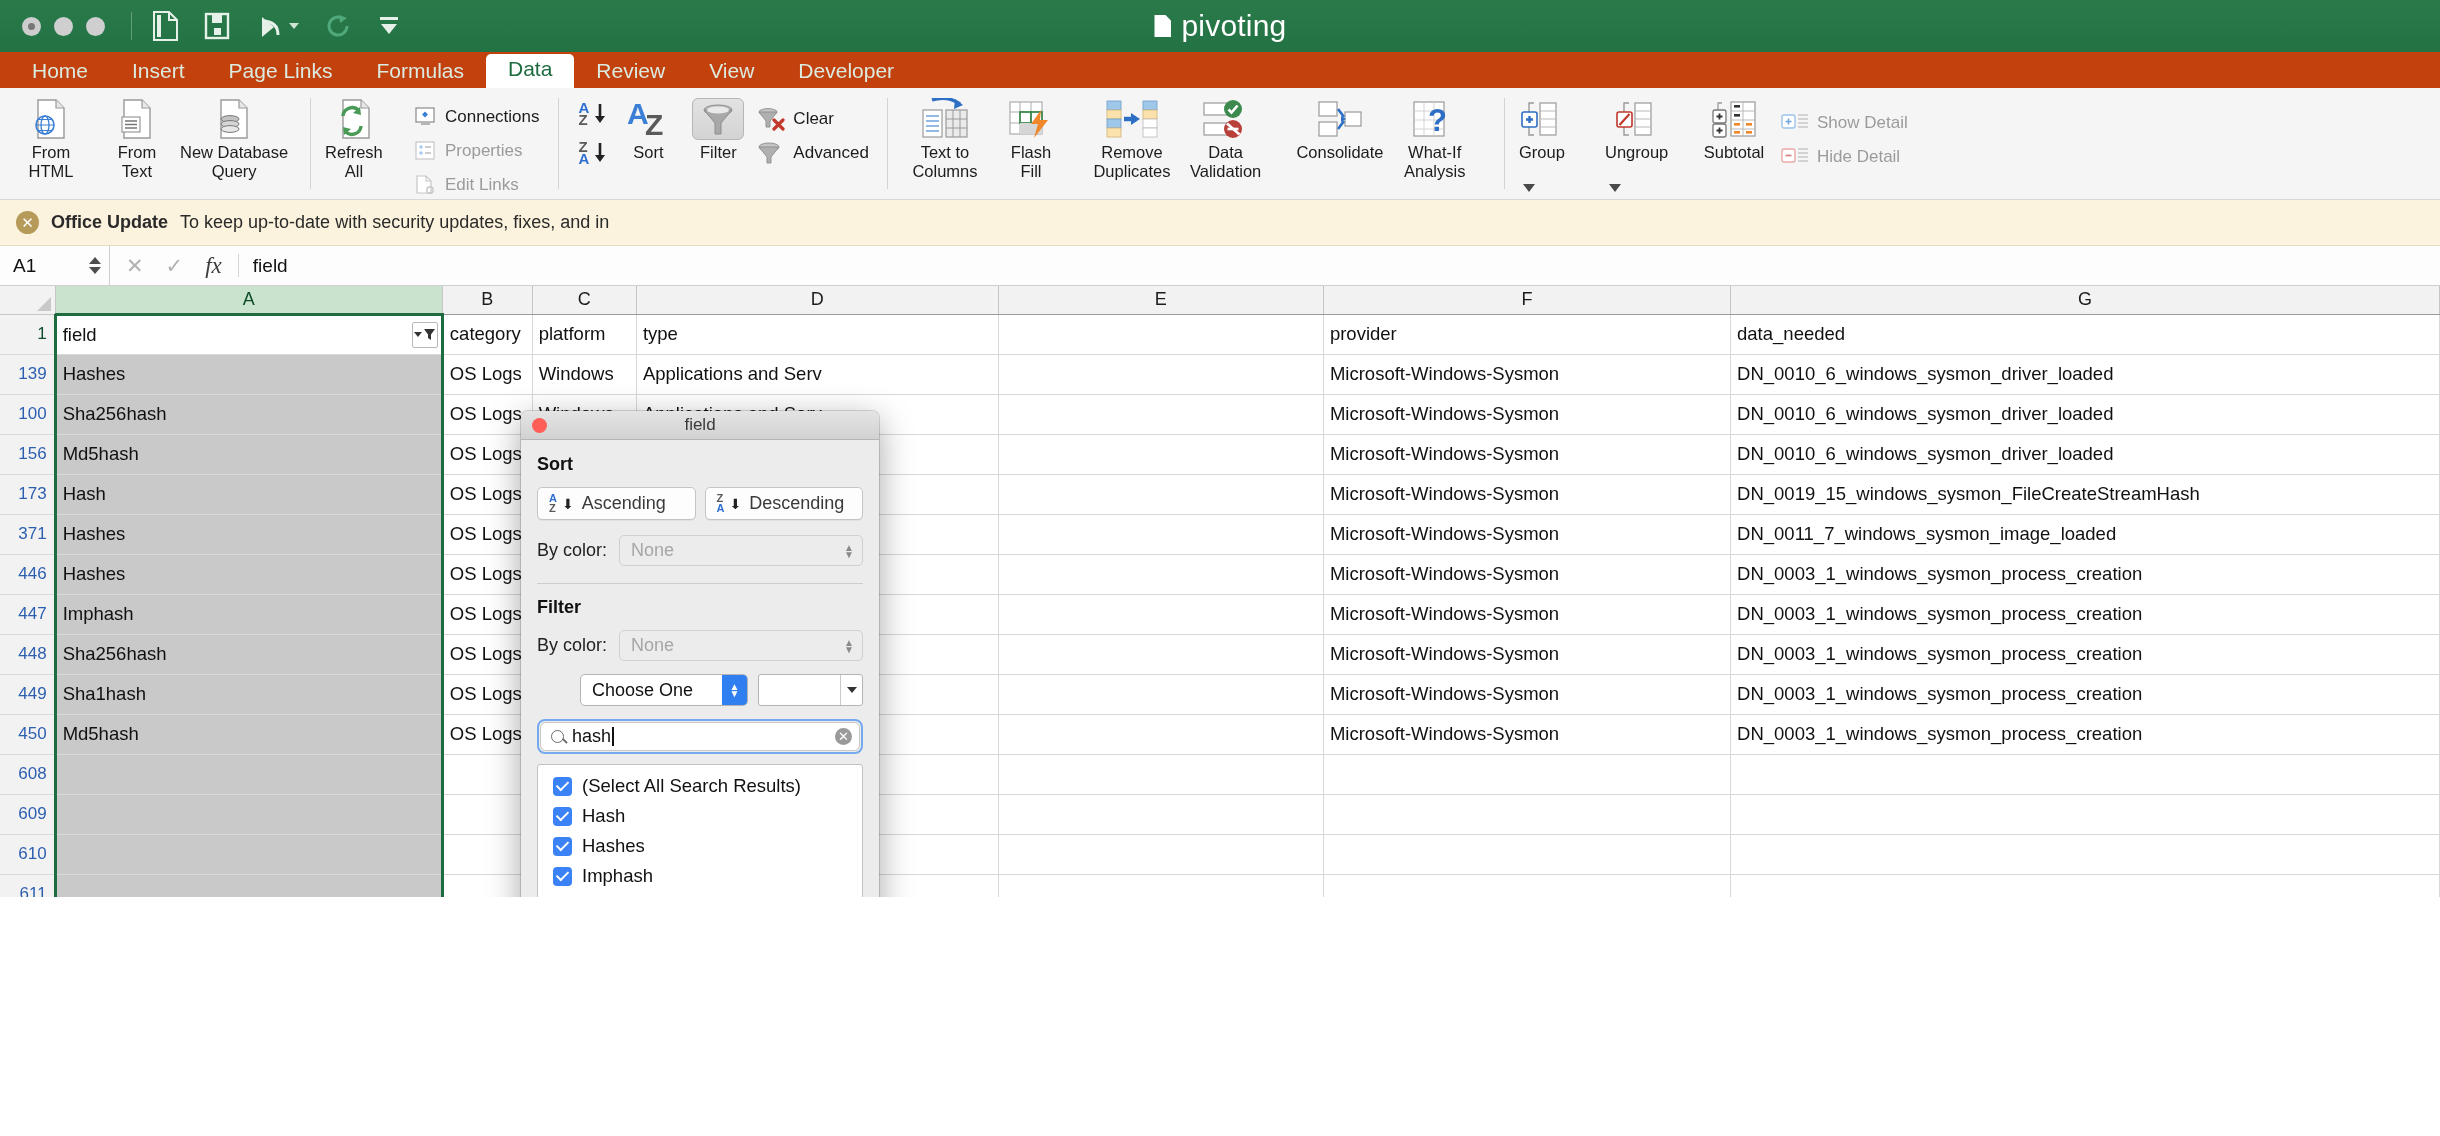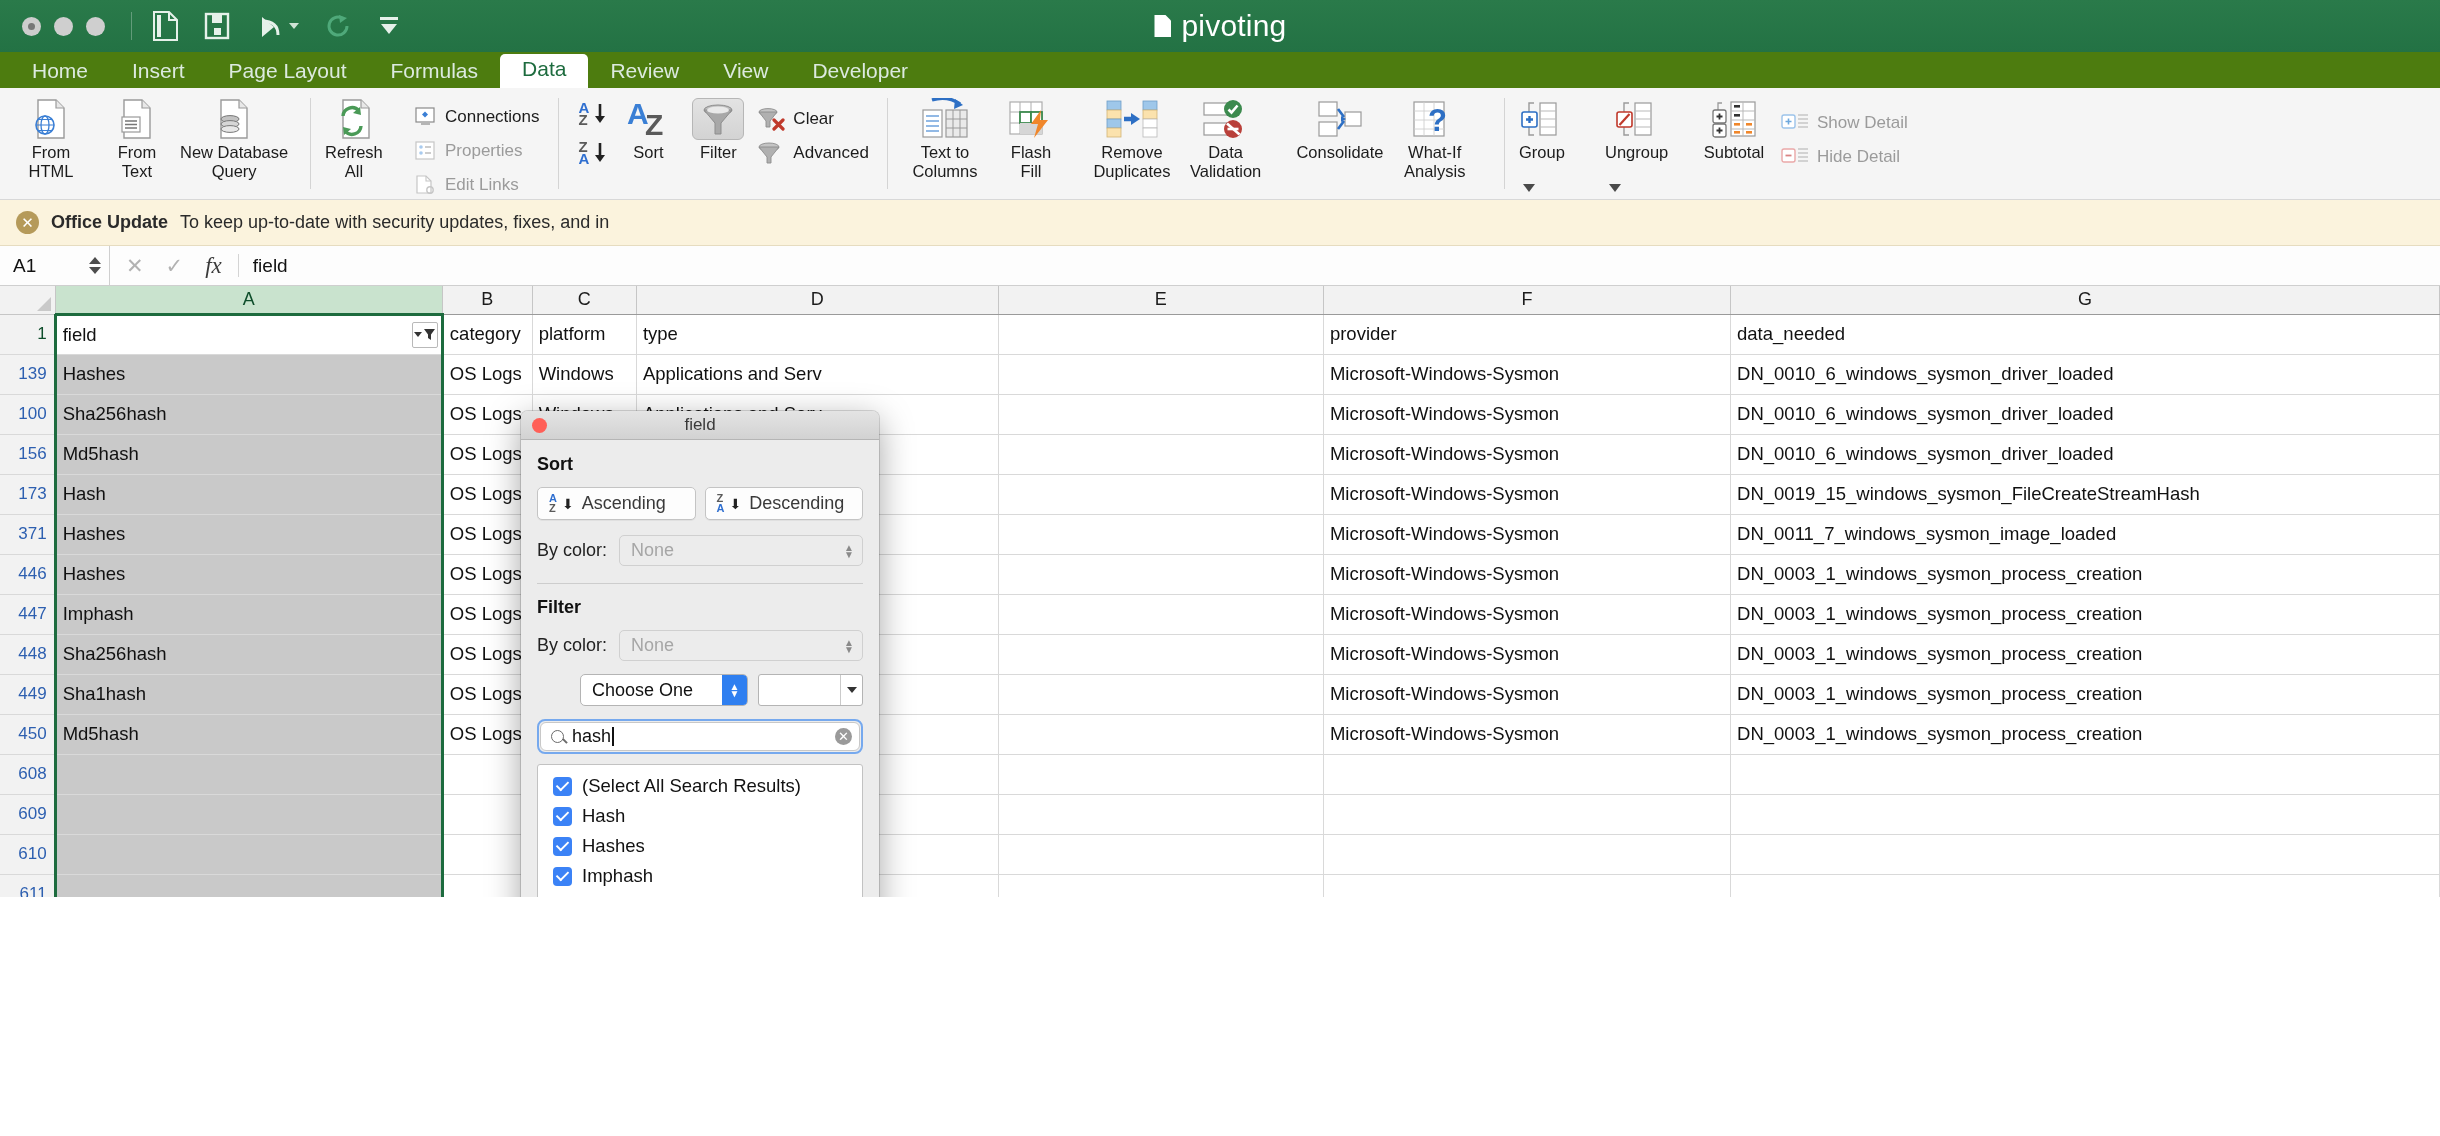--- a/index.html
+++ b/index.html
@@ -30,21 +30,21 @@
   .tb-caret { width: 0; height: 0; border-left: 5px solid transparent; border-right: 5px solid transparent; border-top: 6px solid #cfe3d5; }
   .doc-title {
     position: absolute; left: 0; right: 0; text-align: center;
     color: #ffffff; font-size: 30px; letter-spacing: .2px;
     display: flex; align-items: center; justify-content: center; gap: 9px;
     pointer-events: none;
   }
 
   
   .tabs {
-    height: 36px; background: #4d7c0f;
+    height: 36px; background: #c2410c;
     display: flex; align-items: flex-end; padding-left: 10px;
     font-size: 21px;
   }
   .tab {
     padding: 4px 22px 7px; color: #dceadf; cursor: default; line-height: 1;
     font-weight: 400;
   }
   .tab.active {
     background: #ffffff; color: #1d6b3e; font-weight: 400;
     border-radius: 5px 5px 0 0; padding-bottom: 9px;
@@ -316,21 +316,21 @@
     <svg width="19" height="24" viewBox="0 0 19 24">
         <path d="M1.5 1h11l5.5 5.5V23h-16.5z" fill="#ffffff"></path>
       </svg>
     <span>pivoting</span>
   </div>
 </div>
 
 <div class="tabs">
   <div class="tab">Home</div>
   <div class="tab">Insert</div>
-  <div class="tab">Page Layout</div>
+  <div class="tab">Page Links</div>
   <div class="tab">Formulas</div>
   <div class="tab active">Data</div>
   <div class="tab">Review</div>
   <div class="tab">View</div>
   <div class="tab">Developer</div>
 </div>
 
 <div class="ribbon">
 
   <div class="rgroup">

